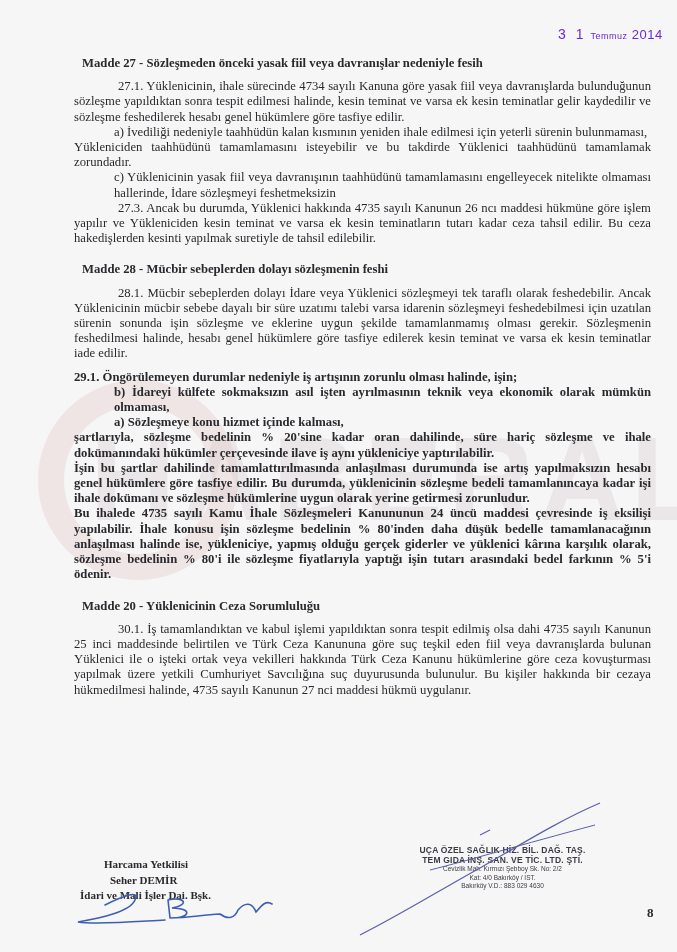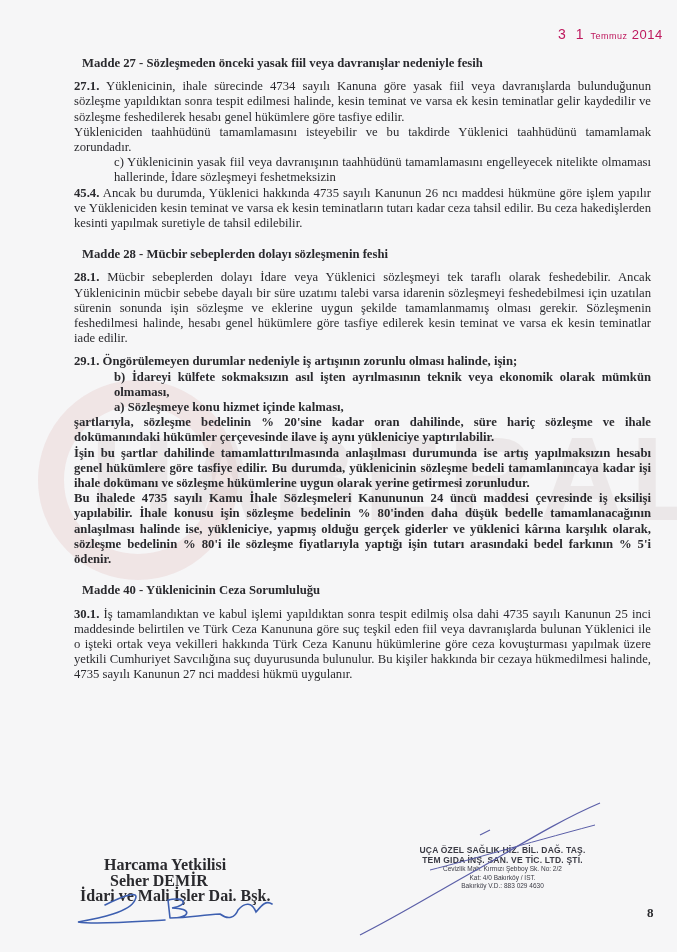--- a/index.html
+++ b/index.html
@@ -9,31 +9,31 @@
     font-family: "Liberation Serif", "DejaVu Serif", serif;
     color: #2a2a2e;
   }
   .page { position: absolute; left: 0; top: 0; width: 677px; height: 952px; }
   .watermark { position: absolute; left: 20px; top: 380px; width: 640px; height: 200px; pointer-events: none; }
   .wm-circle { position: absolute; left: 18px; top: 0; width: 200px; height: 200px; border-radius: 50%;
     border: 26px solid rgba(220, 170, 170, 0.22); box-sizing: border-box; }
   .wm-text { position: absolute; left: 70px; top: 40px; font-family: "Liberation Sans", sans-serif; font-weight: bold;
     font-size: 118px; letter-spacing: 6px; color: rgba(210, 195, 195, 0.28); line-height: 1; }
   .date-stamp { position: absolute; left: 558px; top: 26px; font-family: "Liberation Sans", sans-serif;
-    font-size: 13px; color: #be185d; letter-spacing: 0.5px; }
+    font-size: 13px; color: #6d28d9; letter-spacing: 0.5px; }
   .date-stamp .d { font-size: 14px; letter-spacing: 3px; }
   .date-stamp .m { font-size: 9px; font-family: "Liberation Sans", sans-serif; }
   .content { position: absolute; left: 74px; top: 48px; width: 577px; font-size: 12.7px; line-height: 15.2px; }
   .p { text-align: justify; margin: 0; }
   .h { font-weight: bold; margin: 8px; }
   .gap { height: 8px; }
   .ind { padding-left: 40px; }
   .b { font-weight: bold; }
-  .num { font-weight: bold; }
-  .sig-block { position: absolute; left: 80px; top: 857px; font-weight: bold; font-size: 16px; line-height: 15.5px; color: #2a2a2e; }
+  .num { font-weight: normal; margin-left: 44px; }
+  .sig-block { position: absolute; left: 80px; top: 857px; font-weight: bold; font-size: 11px; line-height: 15.5px; color: #2a2a2e; }
   .sig-block div { white-space: nowrap; }
   .sig-block .l1 { padding-left: 24px; }
   .sig-block .l2 { padding-left: 30px; }
   .stamp { position: absolute; left: 415px; top: 845px; width: 175px; text-align: center; font-family: "Liberation Sans", sans-serif; color: #3b3b45; }
   .stamp .s1 { font-size: 8.5px; font-weight: bold; letter-spacing: 0.2px; line-height: 10px; }
   .stamp .s2 { font-size: 6.5px; line-height: 8.5px; }
   .page-num { position: absolute; left: 647px; top: 905px; font-weight: bold; font-size: 13px; }
   svg.ink { position: absolute; left: 0; top: 0; pointer-events: none; }
 </style>
 </head>
@@ -49,41 +49,42 @@
   <div class="date-stamp">
     <span class="d">3 1</span>
     <span class="m">Temmuz</span>
     <span>2014</span>
   </div>
 
   <div class="content">
 
     <p class="h">Madde 27 - Sözleşmeden önceki yasak fiil veya davranışlar nedeniyle fesih</p>
     <p class="p"><span class="num">27.1.</span><span> Yüklenicinin, ihale sürecinde 4734 sayılı Kanuna göre yasak fiil veya davranışlarda bulunduğunun sözleşme yapıldıktan sonra tespit edilmesi halinde, kesin teminat ve varsa ek kesin teminatlar gelir kaydedilir ve sözleşme feshedilerek hesabı genel hükümlere göre tasfiye edilir.</span></p>
+    <p class="p ind">a) İvediliği nedeniyle taahhüdün kalan kısmının yeniden ihale edilmesi için yeterli sürenin bulunmaması,</p>
     <p class="p">Yükleniciden taahhüdünü tamamlamasını isteyebilir ve bu takdirde Yüklenici taahhüdünü tamamlamak zorundadır.</p>
     <p class="p ind">c) Yüklenicinin yasak fiil veya davranışının taahhüdünü tamamlamasını engelleyecek nitelikte olmaması hallerinde, İdare sözleşmeyi feshetmeksizin</p>
-    <p class="p"><span class="num">45.4.</span><span> Ancak bu durumda, Yüklenici hakkında 4735 sayılı Kanunun 26 ncı maddesi hükmüne göre işlem yapılır ve Yükleniciden kesin teminat ve varsa ek kesin teminatların tutarı kadar ceza tahsil edilir. Bu ceza hakedişlerden kesinti yapılmak suretiyle de tahsil edilebilir.</span></p>
+    <p class="p"><span class="num">27.3.</span><span> Ancak bu durumda, Yüklenici hakkında 4735 sayılı Kanunun 26 ncı maddesi hükmüne göre işlem yapılır ve Yükleniciden kesin teminat ve varsa ek kesin teminatların tutarı kadar ceza tahsil edilir. Bu ceza hakedişlerden kesinti yapılmak suretiyle de tahsil edilebilir.</span></p>
 
     <div class="gap"></div>
 
     <p class="h">Madde 28 - Mücbir sebeplerden dolayı sözleşmenin feshi</p>
     <p class="p"><span class="num">28.1.</span><span> Mücbir sebeplerden dolayı İdare veya Yüklenici sözleşmeyi tek taraflı olarak feshedebilir. Ancak Yüklenicinin mücbir sebebe dayalı bir süre uzatımı talebi varsa idarenin sözleşmeyi feshedebilmesi için uzatılan sürenin sonunda işin sözleşme ve eklerine uygun şekilde tamamlanmamış olması gerekir. Sözleşmenin feshedilmesi halinde, hesabı genel hükümlere göre tasfiye edilerek kesin teminat ve varsa ek kesin teminatlar iade edilir.</span></p>
 
     <div class="gap"></div>
 
     <p class="p b">29.1. Öngörülemeyen durumlar nedeniyle iş artışının zorunlu olması halinde, işin;</p>
     <p class="p b ind">b) İdareyi külfete sokmaksızın asıl işten ayrılmasının teknik veya ekonomik olarak mümkün olmaması,</p>
     <p class="p b ind">a) Sözleşmeye konu hizmet içinde kalması,</p>
     <p class="p b">şartlarıyla, sözleşme bedelinin % 20'sine kadar oran dahilinde, süre hariç sözleşme ve ihale dokümanındaki hükümler çerçevesinde ilave iş aynı yükleniciye yaptırılabilir.</p>
     <p class="p b">İşin bu şartlar dahilinde tamamlattırılmasında anlaşılması durumunda ise artış yapılmaksızın hesabı genel hükümlere göre tasfiye edilir. Bu durumda, yüklenicinin sözleşme bedeli tamamlanıncaya kadar işi ihale dokümanı ve sözleşme hükümlerine uygun olarak yerine getirmesi zorunludur.</p>
     <p class="p b">Bu ihalede 4735 sayılı Kamu İhale Sözleşmeleri Kanununun 24 üncü maddesi çevresinde iş eksilişi yapılabilir. İhale konusu işin sözleşme bedelinin % 80'inden daha düşük bedelle tamamlanacağının anlaşılması halinde ise, yükleniciye, yapmış olduğu gerçek giderler ve yüklenici kârına karşılık olarak, sözleşme bedelinin % 80'i ile sözleşme fiyatlarıyla yaptığı işin tutarı arasındaki bedel farkının % 5'i ödenir.</p>
 
     <div class="gap"></div>
 
-    <p class="h">Madde 40 - Yüklenicinin Ceza Sorumluluğu</p>
+    <p class="h">Madde 20 - Yüklenicinin Ceza Sorumluluğu</p>
     <p class="p"><span class="num">30.1.</span><span> İş tamamlandıktan ve kabul işlemi yapıldıktan sonra tespit edilmiş olsa dahi 4735 sayılı Kanunun 25 inci maddesinde belirtilen ve Türk Ceza Kanununa göre suç teşkil eden fiil veya davranışlarda bulunan Yüklenici ile o işteki ortak veya vekilleri hakkında Türk Ceza Kanunu hükümlerine göre ceza kovuşturması yapılmak üzere yetkili Cumhuriyet Savcılığına suç duyurusunda bulunulur. Bu kişiler hakkında bir cezaya hükmedilmesi halinde, 4735 sayılı Kanunun 27 nci maddesi hükmü uygulanır.</span></p>
   </div>
 
   <div class="sig-block">
     <div class="l1">Harcama Yetkilisi</div>
     <div class="l2">Seher DEMİR</div>
     <div>İdari ve Mali İşler Dai. Bşk.</div>
   </div>
 
   <div class="stamp">

